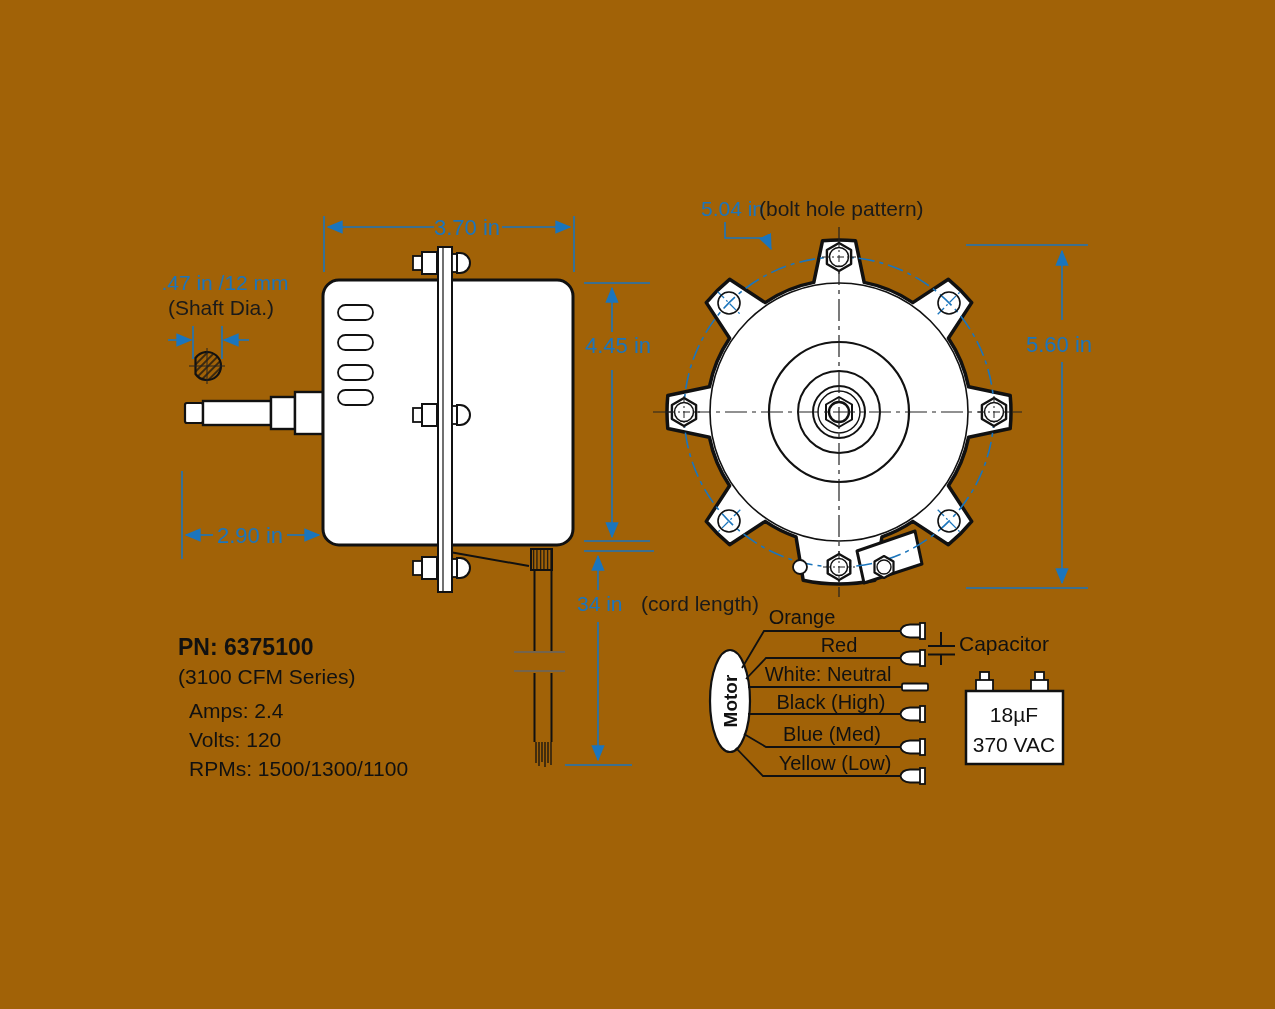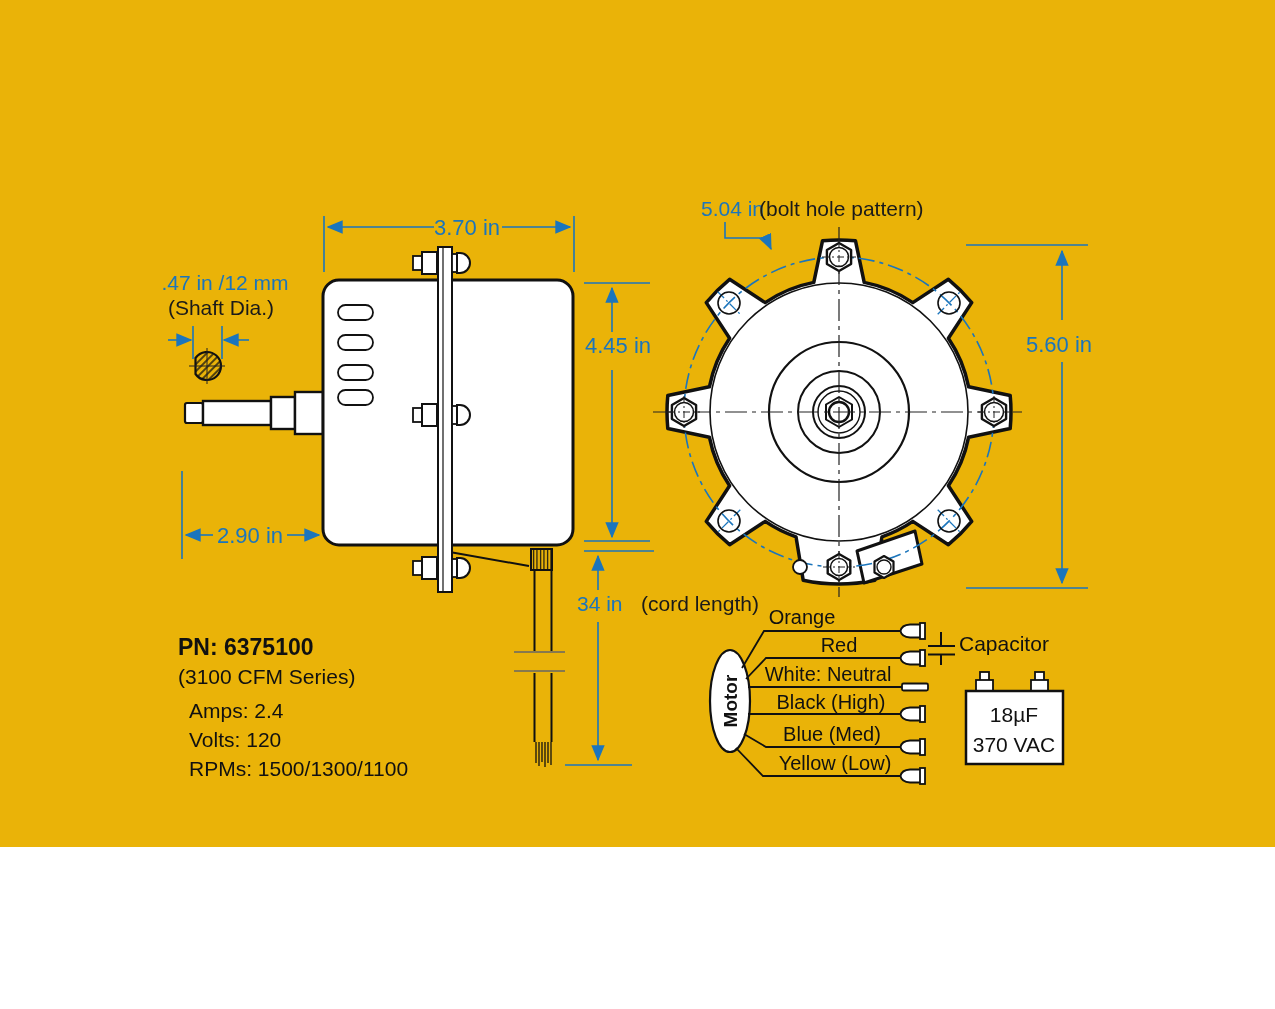--- a/index.html
+++ b/index.html
@@ -1,16 +1,16 @@
 <!DOCTYPE html>
 <html><head>
 <meta charset="utf-8">
 <style>
   html,body{margin:0;padding:0;background:#ffffff;}
-  .canvas{position:relative;width:1275px;height:847px;background:#eab308;overflow:hidden;
+  .canvas{position:relative;width:1275px;height:1009px;background:#a16207;overflow:hidden;
           font-family:"Liberation Sans",sans-serif;}
   svg{display:block;}
   svg text{font-family:"Liberation Sans",sans-serif;}
   .dim{fill:#1B75BC;font-size:22px;}
   .dim-s{fill:#1B75BC;font-size:21px;}
   .note{fill:#1a1a1a;font-size:21px;}
   .spec-bold{fill:#111;font-size:23px;font-weight:bold;}
   .spec{fill:#111;font-size:21px;}
   .wire-label{fill:#111;font-size:20px;}
   .cap-label{fill:#111;font-size:21px;}

